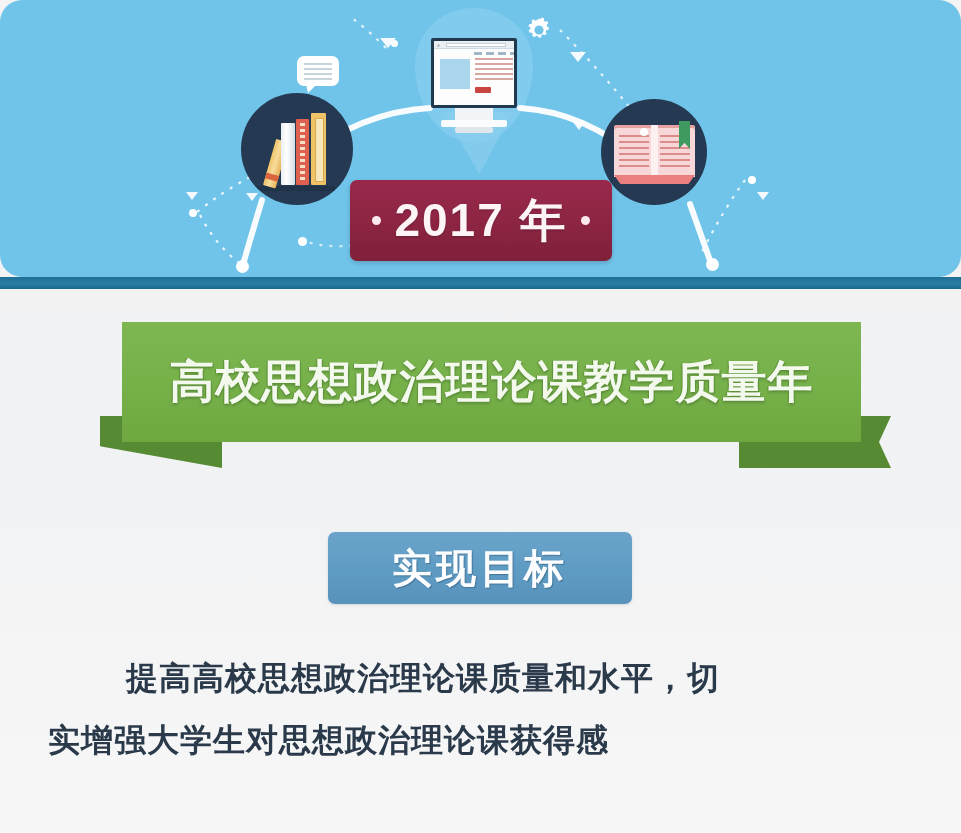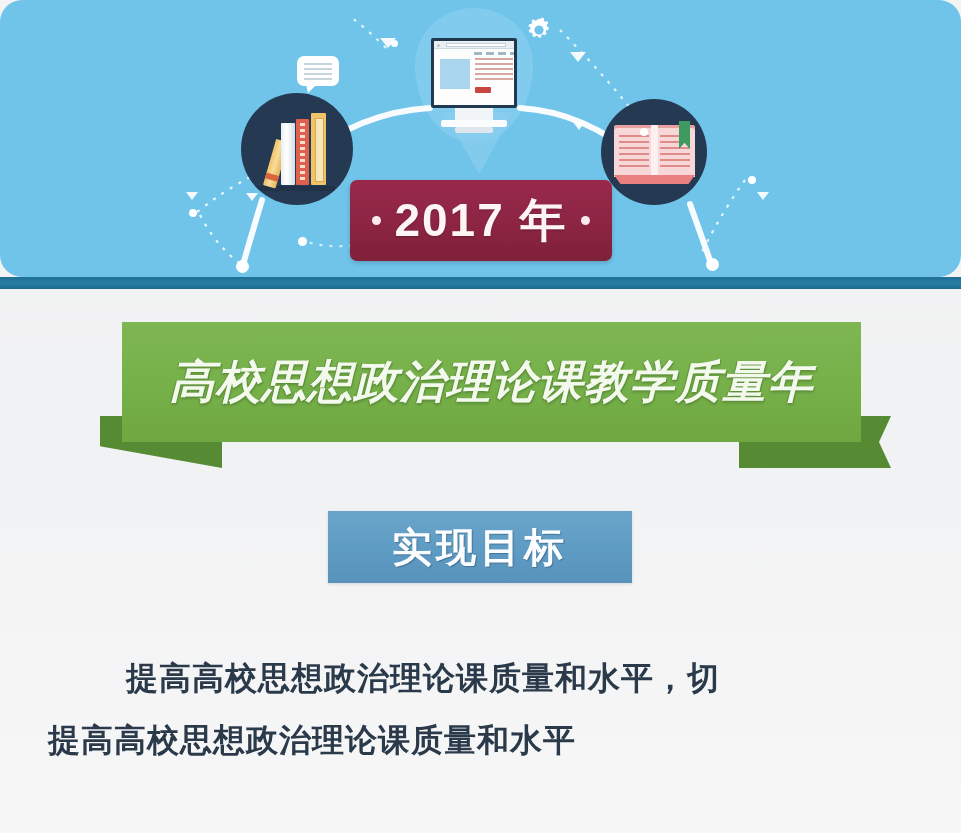--- a/index.html
+++ b/index.html
@@ -145,21 +145,21 @@
   .year-text {
     color: #fdf4f6;
     font-size: 46px;
     font-weight: bold;
     letter-spacing: 2px;
     white-space: nowrap;
     text-shadow: 0 1px 2px rgba(0,0,0,.22);
   }
 
   
-  .ribbon-wrap { position: absolute; left: 0; top: 318px; width: 887px; height: 162px; font-style: italic; }
+  .ribbon-wrap { position: absolute; left: 0; top: 318px; width: 887px; height: 162px; }
 
   .ribbon-tail {
     position: absolute; top: 98px;
     width: 122px; height: 52px;
     background: #568b33;
   }
   .tail-left  { left: 100px;  clip-path: polygon(0 0, 100% 0, 100% 100%, 0 58%); }
   .tail-right { left: 739px;  clip-path: polygon(0 0, 100% 0, 100% 100%, 0 100%, 0 58%); }
 
   .tail-notch-r {
@@ -179,25 +179,26 @@
     font-size: 45px;
     font-weight: bold;
     letter-spacing: 1px;
     white-space: nowrap;
     text-shadow: 1px 1px 0 #5d9338, -1px 0 0 #5d9338, 0 2px 3px rgba(0,0,0,.20);
   }
 
   
   .goal-box {
     position: absolute;
-    left: 328px; top: 511px;
+    left: 328px; top: 532px;
     width: 304px; height: 72px;
     background: linear-gradient(180deg,#6aa4ca 0%, #5f9cc4 50%, #5892bc 100%);
     display: flex; align-items: center; justify-content: center;
     box-shadow: 0 1px 3px rgba(0,0,0,.13);
+    border-radius: 7px;
   }
   .goal-text {
     color: #fbfdfe;
     font-size: 40px;
     font-weight: bold;
     letter-spacing: 4px;
     white-space: nowrap;
     text-shadow: 1px 1px 1px rgba(40,80,110,.5);
   }
 
@@ -314,16 +315,16 @@
       <span class="ribbon-text">高校思想政治理论课教学质量年</span>
     </div>
   </div>
 
   <div class="goal-box">
     <span class="goal-text">实现目标</span>
   </div>
 
   <div class="body-copy">
     <span class="ln1">提高高校思想政治理论课质量和水平，切</span>
-    <span class="ln2">提高高校思想政治理论课质量和水平</span>
+    <span class="ln2">实增强大学生对思想政治理论课获得感</span>
   </div>
 
 </div>
 
 </body></html>

